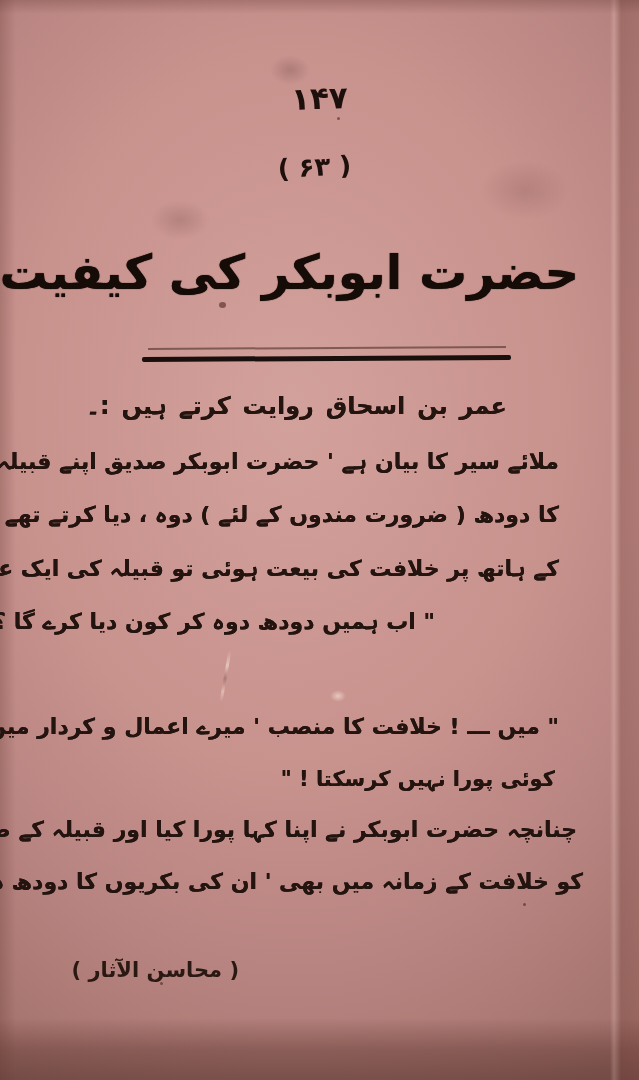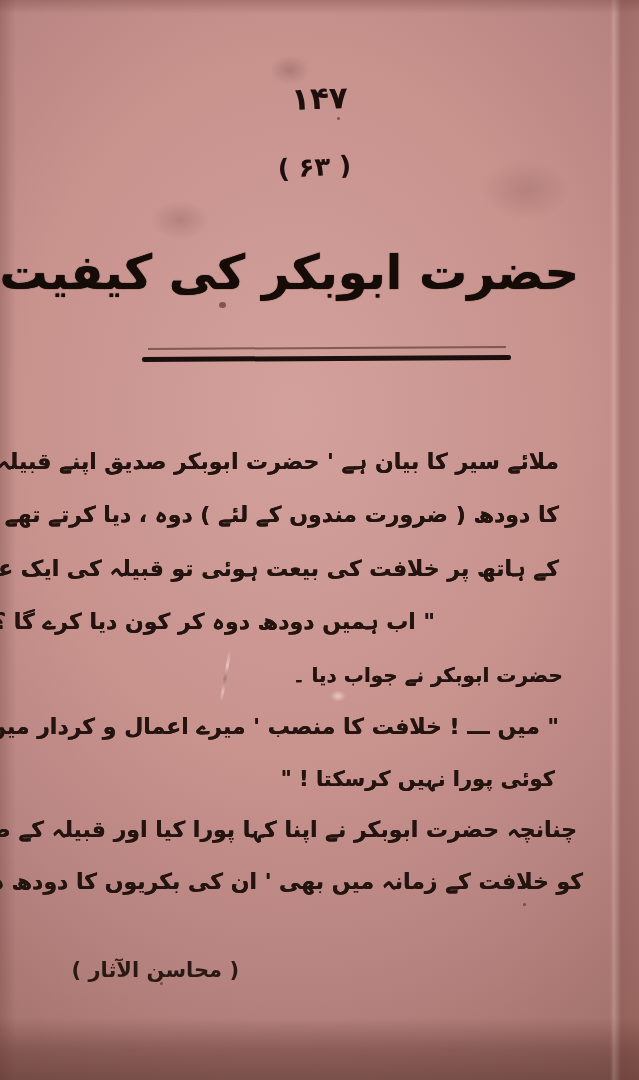--- a/index.html
+++ b/index.html
@@ -89,25 +89,25 @@
 
   <div class="pageno">۱۴۷</div>
 
   <div class="section">( ۶۳ )</div>
 
   <h1 class="heading">حضرت ابوبکر کی کیفیت</h1>
 
   <div class="rule-thin"></div>
   <div class="rule-thick"></div>
 
+  <p class="ln ln0">عمر بن اسحاق روایت کرتے ہیں :۔</p>
   <p class="ln ln1">ملائے سیر کا بیان ہے ' حضرت ابوبکر صدیق اپنے قبیلہ کی بکریوں</p>
   <p class="ln ln2">کا دودھ ( ضرورت مندوں کے لئے ) دوہ ، دیا کرتے تھے ' جب آپ</p>
   <p class="ln ln3">کے ہاتھ پر خلافت کی بیعت ہوئی تو قبیلہ کی ایک عورت نے کہا</p>
   <p class="ln ln4">" اب ہمیں دودھ دوہ کر کون دیا کرے گا ؟ " ۔</p>
-  <p class="ln ln5">حضرت ابوبکر نے جواب دیا ۔</p>
   <p class="ln ln6">" میں ـــ ! خلافت کا منصب ' میرے اعمال و کردار میں</p>
   <p class="ln ln7">کوئی پورا نہیں کرسکتا ! "</p>
   <p class="ln ln8">چنانچہ حضرت ابوبکر نے اپنا کہا پورا کیا اور قبیلہ کے ضرورت مندوں</p>
   <p class="ln ln9">کو خلافت کے زمانہ میں بھی ' ان کی بکریوں کا دودھ دوہ کر دیتے</p>
 
   <p class="attribution">( محاسن الآثار )</p>
 
   <div class="stain s1"></div>
   <div class="stain s2"></div>
   <div class="stain s3"></div>

